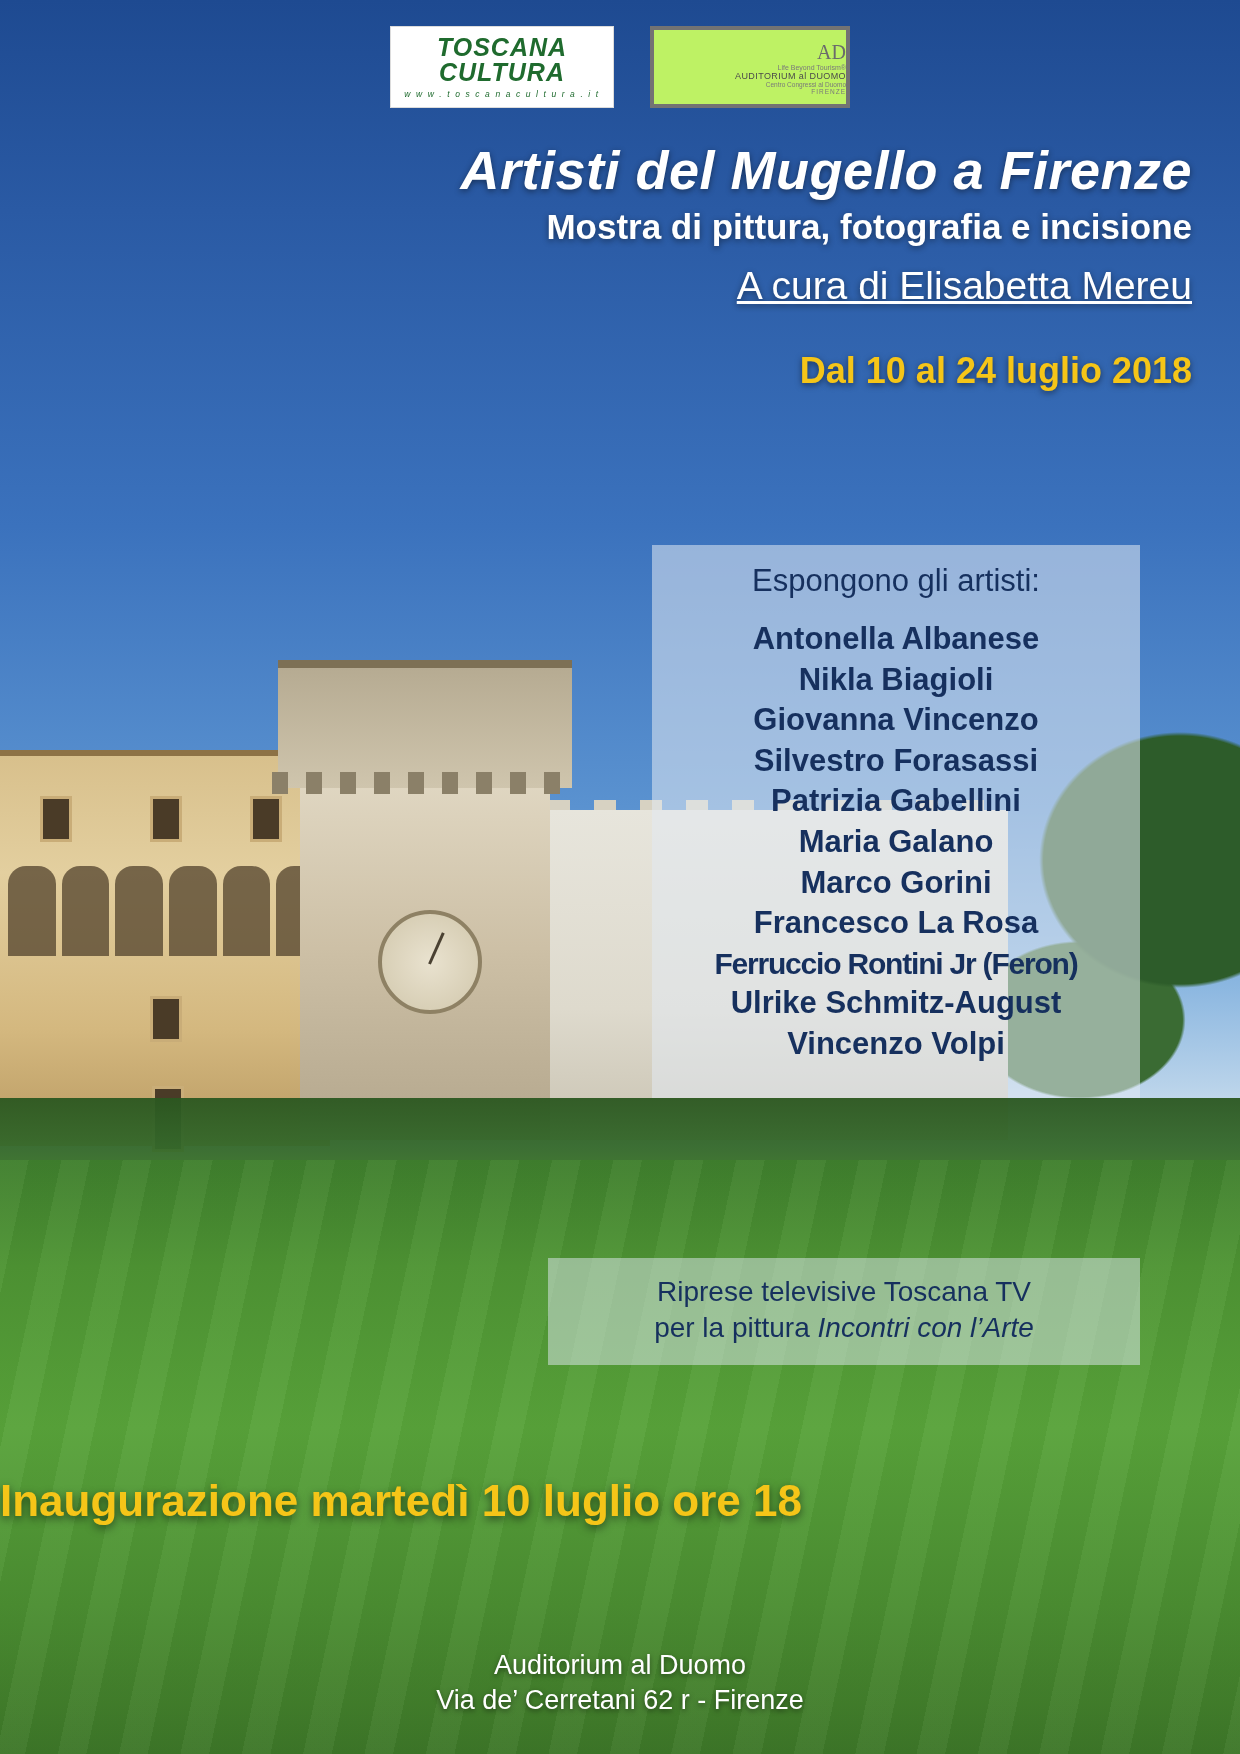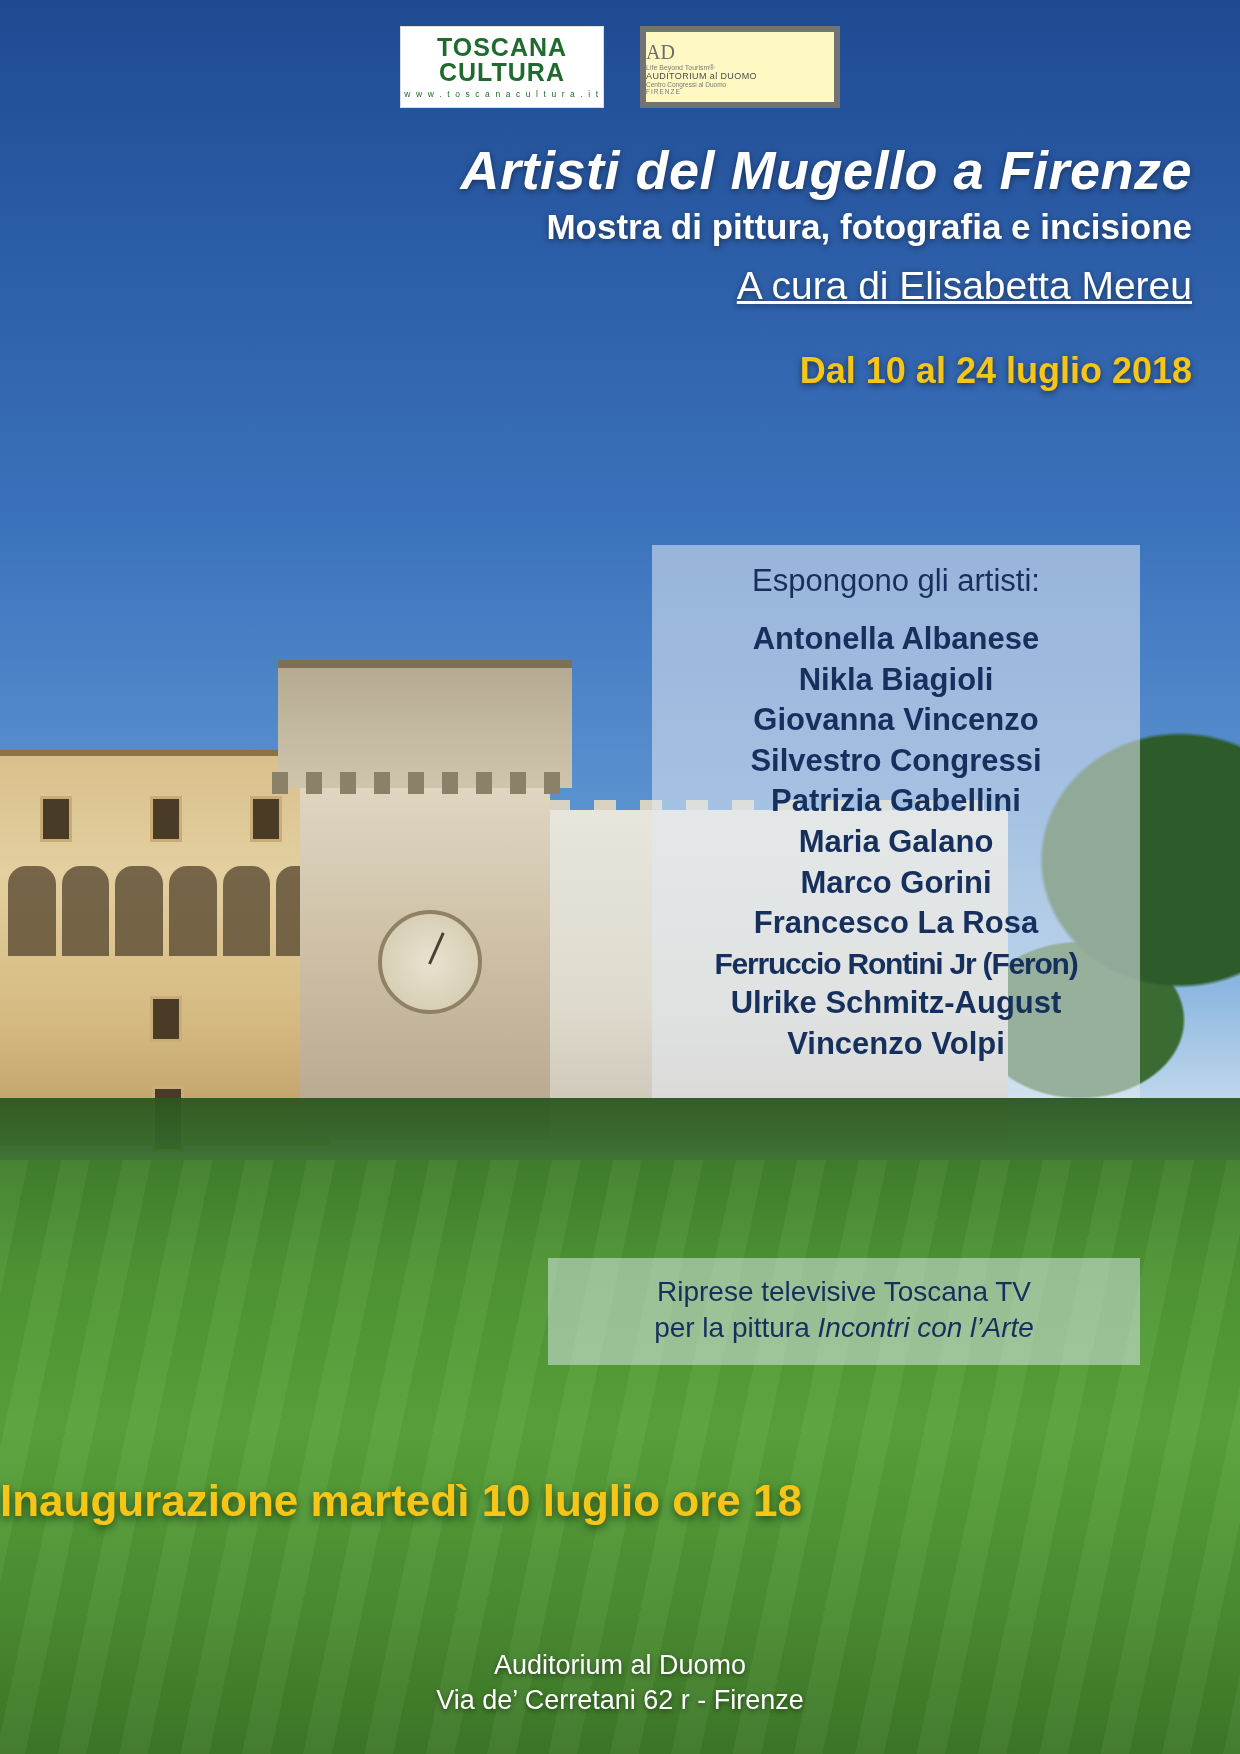--- a/index.html
+++ b/index.html
@@ -205,54 +205,55 @@
   .logos {
     position: absolute;
     top: 26px;
     left: 0;
     right: 0;
     display: flex;
     justify-content: center;
     gap: 36px;
   }
   .logo-toscana {
-    width: 204px;
+    width: 224px;
     height: 82px;
     background: #ffffff;
     border: 1px solid #dcdcdc;
     display: flex;
     flex-direction: column;
     justify-content: center;
     align-items: center;
     padding: 2px 0;
     box-sizing: border-box;
+    font-style: italic;
   }
   .logo-toscana .l1, .logo-toscana .l2 {
     font-weight: bold;
     color: #1f6b2e;
     letter-spacing: 1px;
     line-height: 1;
   }
   .logo-toscana .l1 { font-size: 25px; }
   .logo-toscana .l2 { font-size: 25px; }
   .logo-toscana .url {
     font-size: 8.5px;
     color: #1f6b2e;
     letter-spacing: 1.6px;
     margin-top: 4px;
   }
   .logo-ad {
     width: 200px;
     height: 82px;
-    background: #fef9c3;
-    border: 6px solid #737373;
+    background: #bef264;
+    border: 4px solid #737373;
     display: flex;
     flex-direction: column;
     justify-content: center;
-    align-items: flex-start;
+    align-items: flex-end;
     box-sizing: border-box;
     padding-top: 2px;
   }
   .logo-ad .mark {
     font-size: 20px;
     color: #6b6b6b;
     line-height: 1;
     font-family: "Liberation Serif", serif;
   }
   .logo-ad .t1 { font-size: 7px; color: #7a7a7a; margin-top: 2px; }
@@ -430,21 +431,21 @@
     <div class="subtitle">Mostra di pittura, fotografia e incisione</div>
     <div class="curator">A cura di Elisabetta Mereu</div>
     <div class="dates">Dal 10 al 24 luglio 2018</div>
   </div>
 
   <div class="artists-panel">
     <div class="artists-head">Espongono gli artisti:</div>
     <div class="artist">Antonella Albanese</div>
     <div class="artist">Nikla Biagioli</div>
     <div class="artist">Giovanna Vincenzo</div>
-    <div class="artist">Silvestro Congressi</div>
+    <div class="artist">Silvestro Forasassi</div>
     <div class="artist">Patrizia Gabellini</div>
     <div class="artist">Maria Galano</div>
     <div class="artist">Marco Gorini</div>
     <div class="artist">Francesco La Rosa</div>
     <div class="artist tight">Ferruccio Rontini Jr (Feron)</div>
     <div class="artist">Ulrike Schmitz-August</div>
     <div class="artist">Vincenzo Volpi</div>
   </div>
 
   <div class="tv-panel">

